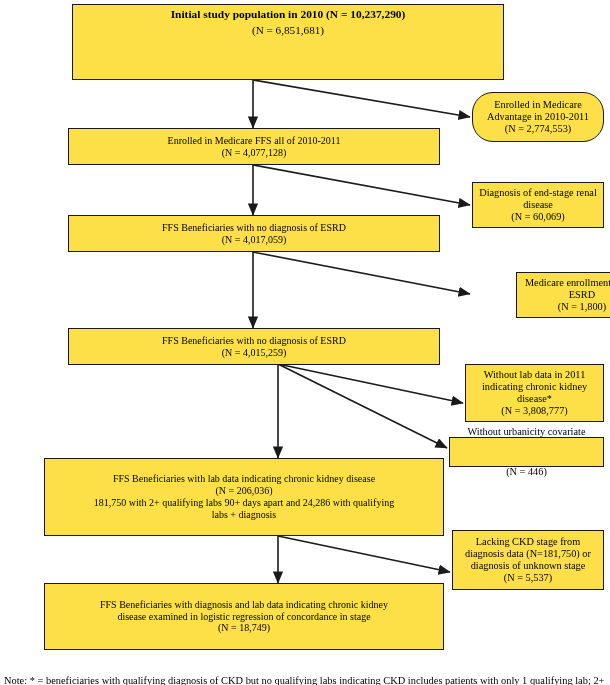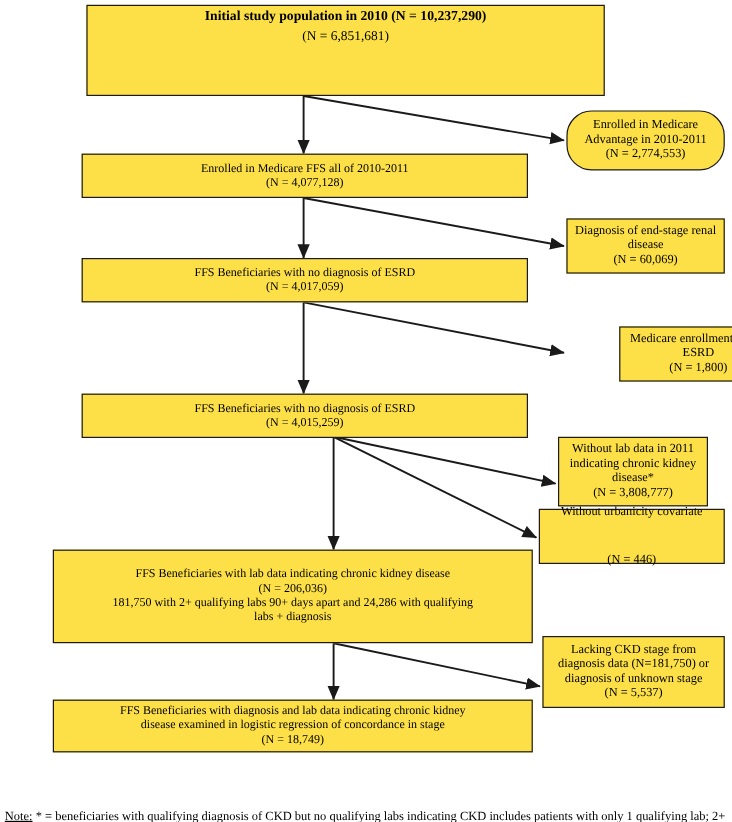--- a/index.html
+++ b/index.html
@@ -146,21 +146,21 @@
     <span class="ln">(N = 4,015,259)</span>
   </div>
 
   <div class="box main-box" style="left:44px; top:458px; width:400px; height:78px;">
     <span class="ln">FFS Beneficiaries with lab data indicating chronic kidney disease</span>
     <span class="ln">(N = 206,036)</span>
     <span class="ln">181,750 with 2+ qualifying labs 90+ days apart and 24,286 with qualifying</span>
     <span class="ln">labs + diagnosis</span>
   </div>
 
-  <div class="box main-box" style="left:44px; top:583px; width:400px; height:44px;text-align:center;">
+  <div class="box main-box" style="left:44px; top:583px; width:400px; height:67px;text-align:center;">
     <span class="ln">FFS Beneficiaries with diagnosis and lab data indicating chronic kidney</span>
     <span class="ln">disease examined in logistic regression of concordance in stage</span>
     <span class="ln">(N = 18,749)</span>
   </div>
 
   <div class="box side-box" style="left:472px; top:92px; width:132px; height:50px;border-radius:21px;">
     <span class="ln">Enrolled in Medicare</span>
     <span class="ln">Advantage in 2010-2011</span>
     <span class="ln">(N = 2,774,553)</span>
   </div>
@@ -170,28 +170,28 @@
     <span class="ln">disease</span>
     <span class="ln">(N = 60,069)</span>
   </div>
 
   <div class="box side-box" style="left:472px; top:272px; width:132px; height:46px;margin-left:44px;">
     <span class="ln">Medicare enrollment due to</span>
     <span class="ln">ESRD</span>
     <span class="ln">(N = 1,800)</span>
   </div>
 
-  <div class="box side-box" style="left:465px; top:364px; width:125px; height:58px;">
+  <div class="box side-box" style="left:465px; top:364px; width:139px; height:58px;">
     <span class="ln">Without lab data in 2011</span>
     <span class="ln">indicating chronic kidney</span>
     <span class="ln">disease*</span>
     <span class="ln">(N = 3,808,777)</span>
   </div>
 
-  <div class="box side-box" style="left:449px; top:424px; width:155px; height:46px;gap:28px;">
+  <div class="box side-box" style="left:449px; top:437px; width:155px; height:30px;gap:28px;">
     <span class="ln">Without urbanicity covariate</span>
     <span class="ln">(N = 446)</span>
   </div>
 
   <div class="box side-box" style="left:452px; top:530px; width:152px; height:60px;">
     <span class="ln">Lacking CKD stage from</span>
     <span class="ln">diagnosis data (N=181,750) or</span>
     <span class="ln">diagnosis of unknown stage</span>
     <span class="ln">(N = 5,537)</span>
   </div>

